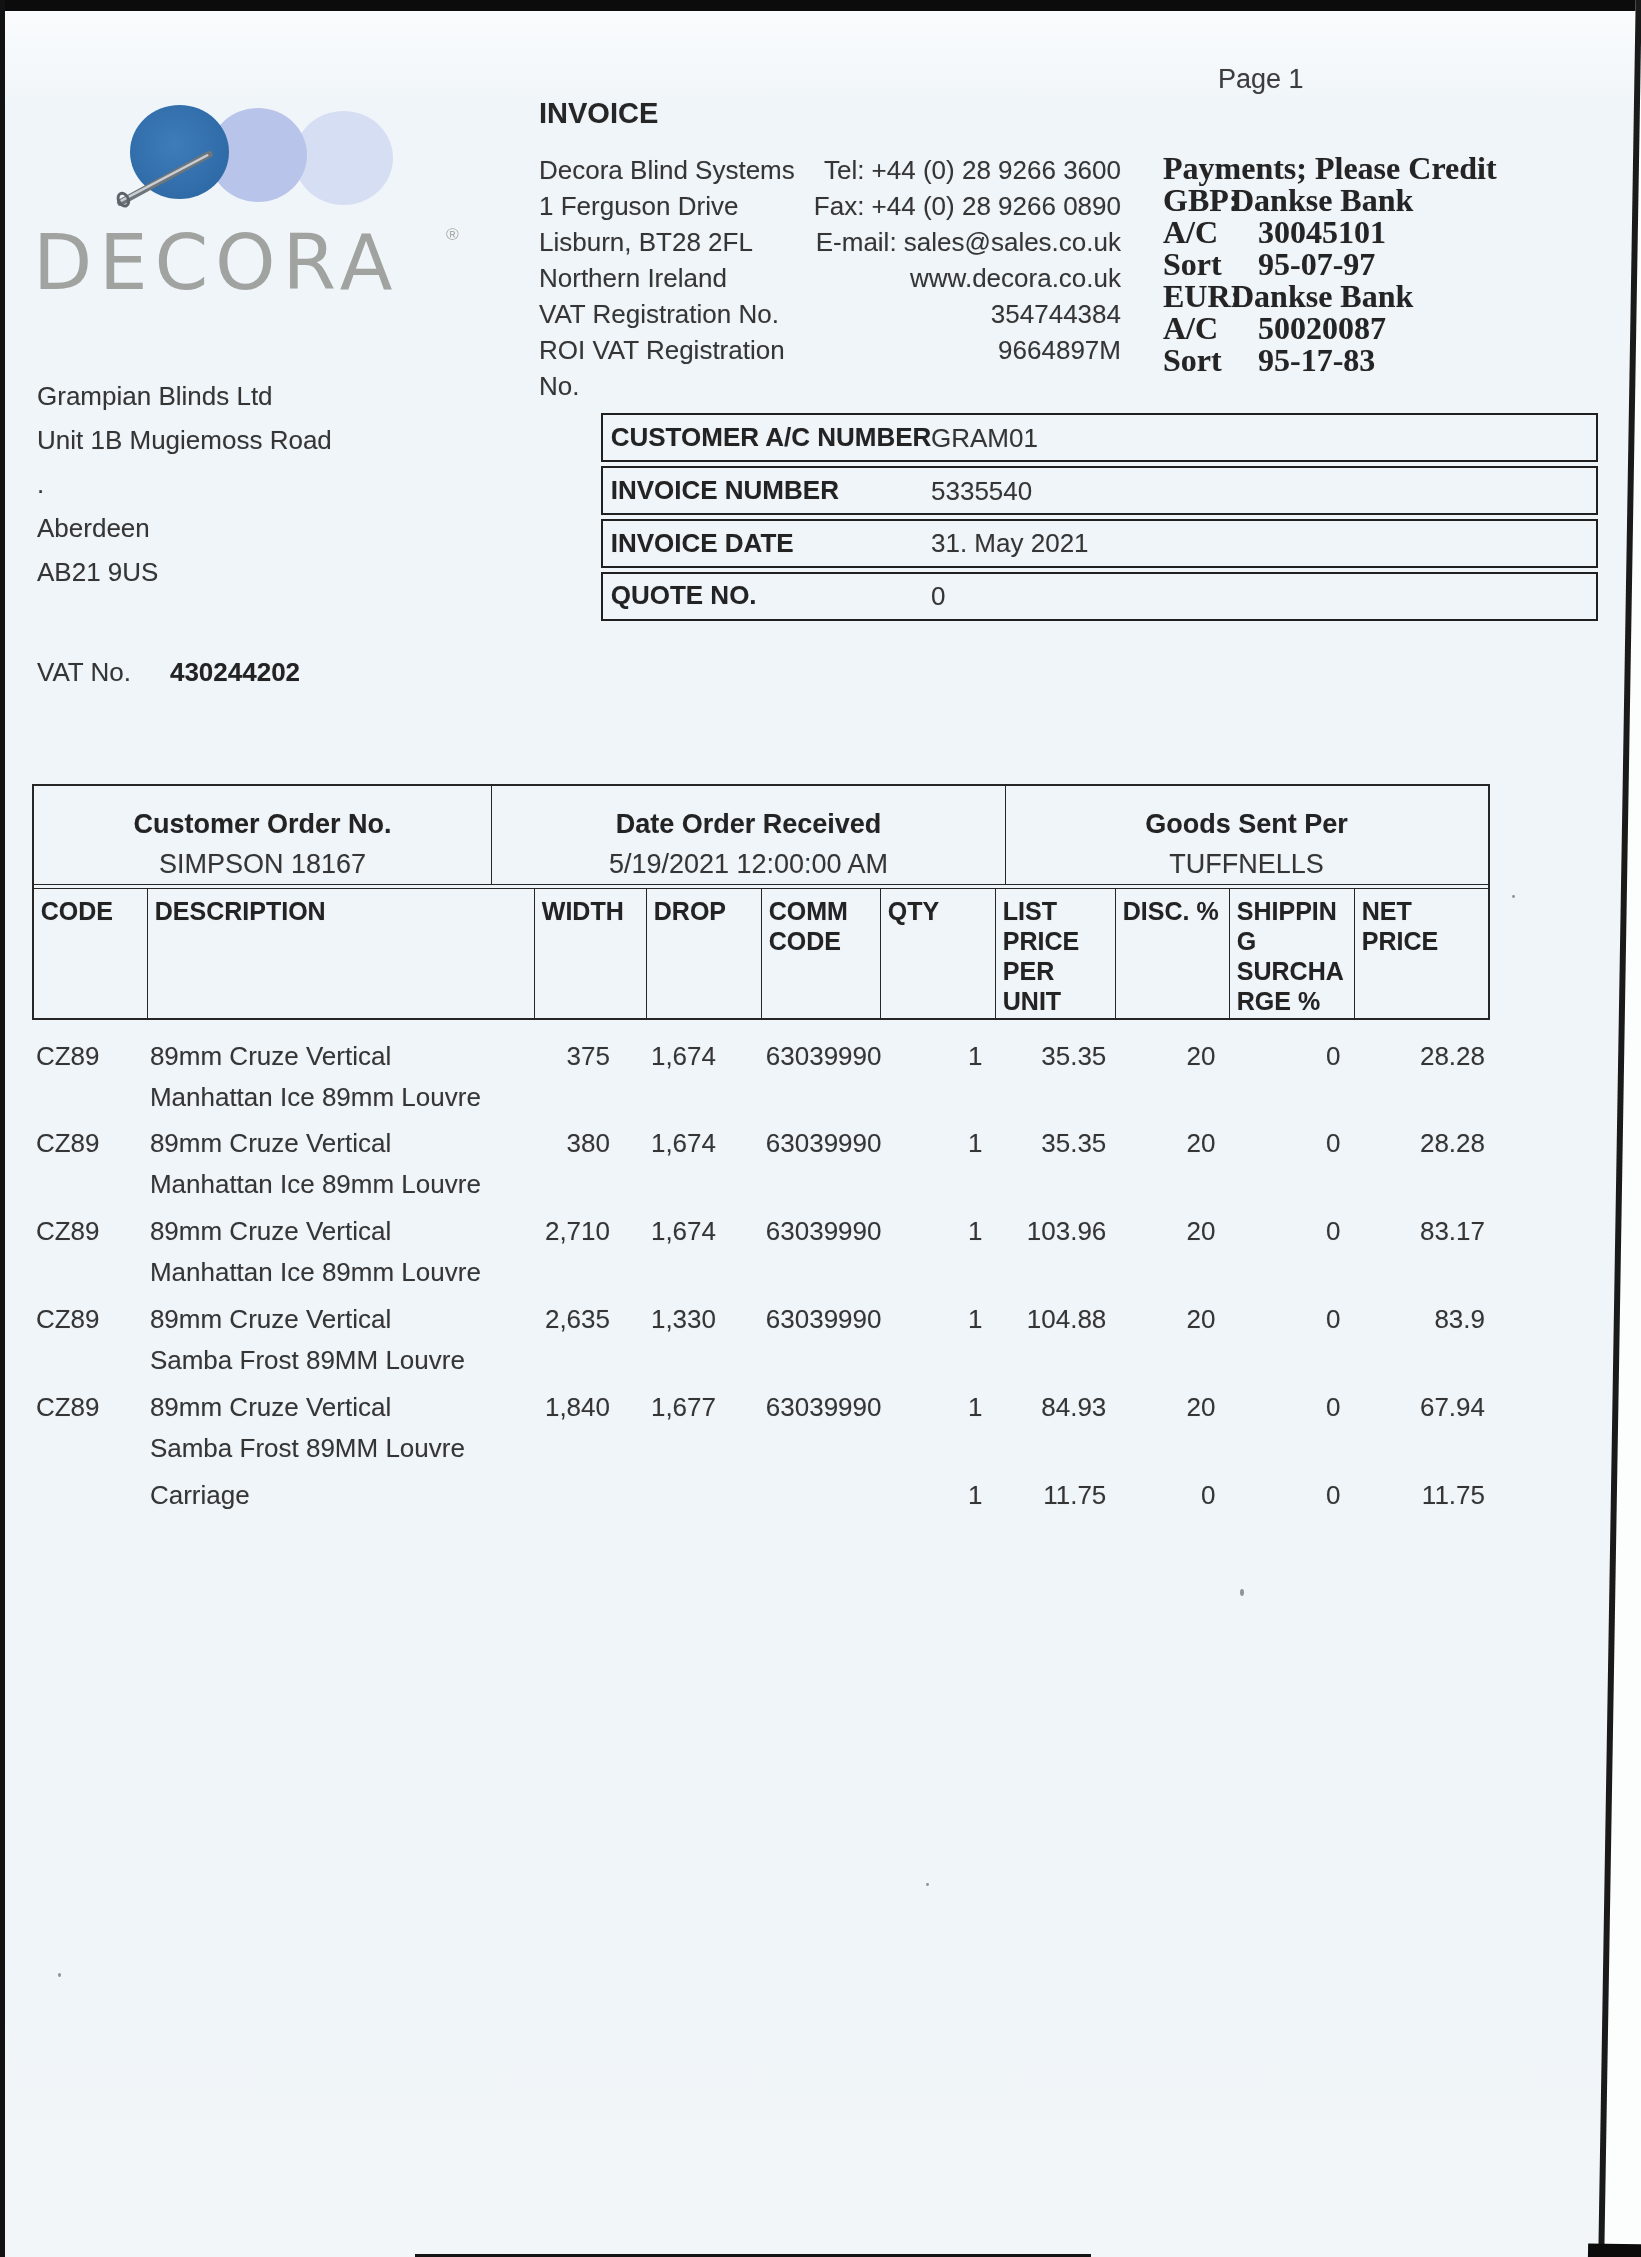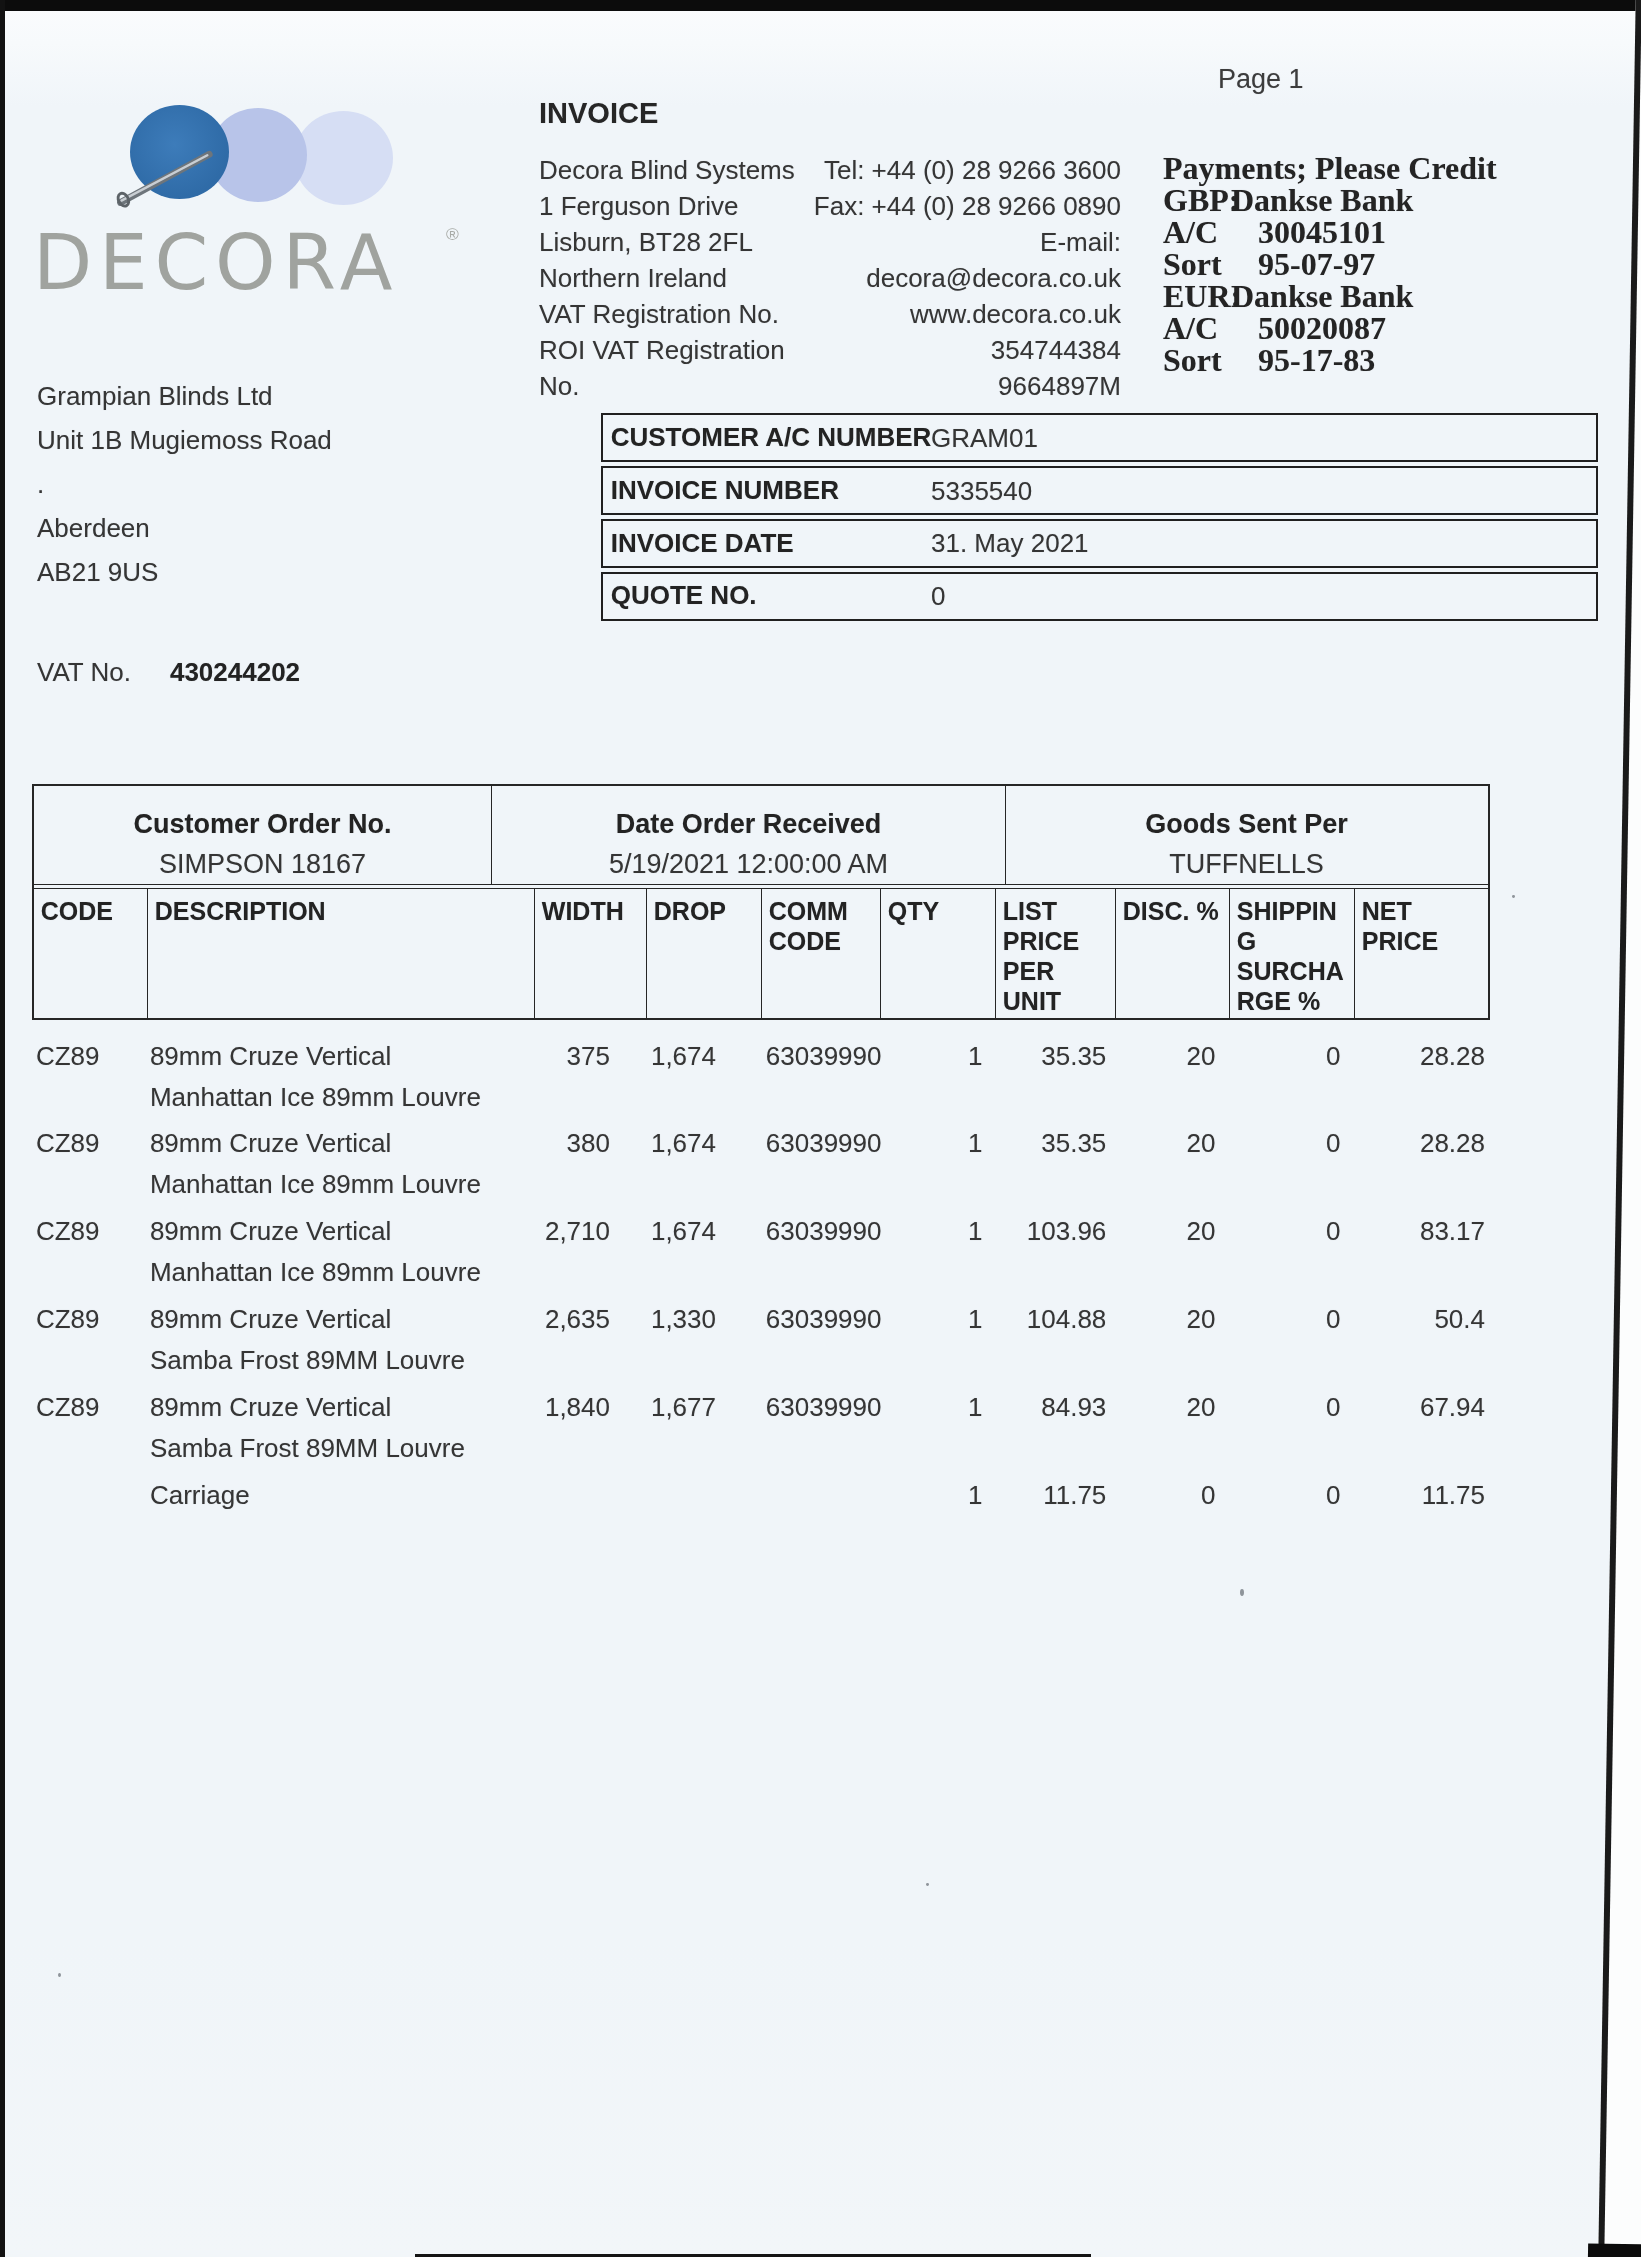--- a/index.html
+++ b/index.html
@@ -112,21 +112,21 @@
     <div>1 Ferguson Drive</div>
     <div>Lisburn, BT28 2FL</div>
     <div>Northern Ireland</div>
     <div>VAT Registration No.</div>
     <div>ROI VAT Registration</div>
     <div>No.</div>
   </div>
   <div class="contact">
     <div>Tel: +44 (0) 28 9266 3600</div>
     <div>Fax: +44 (0) 28 9266 0890</div>
-    <div>E-mail: decora@decora.co.uk</div>
+    <div>E-mail: sales@sales.co.uk</div>
     <div>www.decora.co.uk</div>
     <div>354744384</div>
     <div>9664897M</div>
   </div>
 
   <div class="payments">
     <div>Payments; Please Credit</div>
     <div class="pay-row">
       <span class="pay-label">GBP:</span>
       <span class="pay-val">Dankse Bank</span>
@@ -268,21 +268,21 @@
         <div>89mm Cruze Vertical</div>
         <div>Samba Frost 89MM Louvre</div>
       </div>
       <div>2,635</div>
       <div>1,330</div>
       <div>63039990</div>
       <div>1</div>
       <div>104.88</div>
       <div>20</div>
       <div>0</div>
-      <div>50.4</div>
+      <div>83.9</div>
     </div>
 
     <div class="o-row">
       <div>CZ89</div>
       <div>
         <div>89mm Cruze Vertical</div>
         <div>Samba Frost 89MM Louvre</div>
       </div>
       <div>1,840</div>
       <div>1,677</div>

